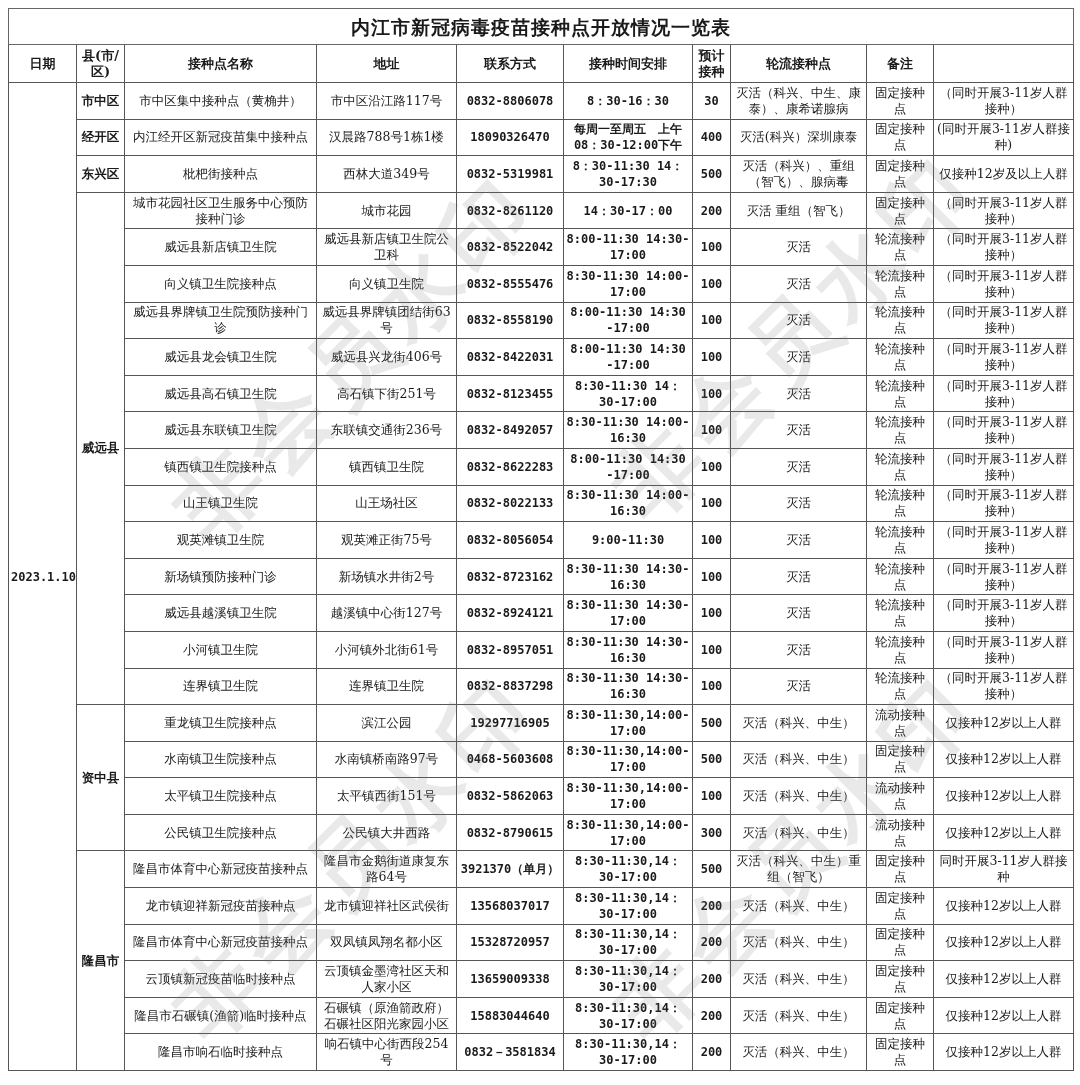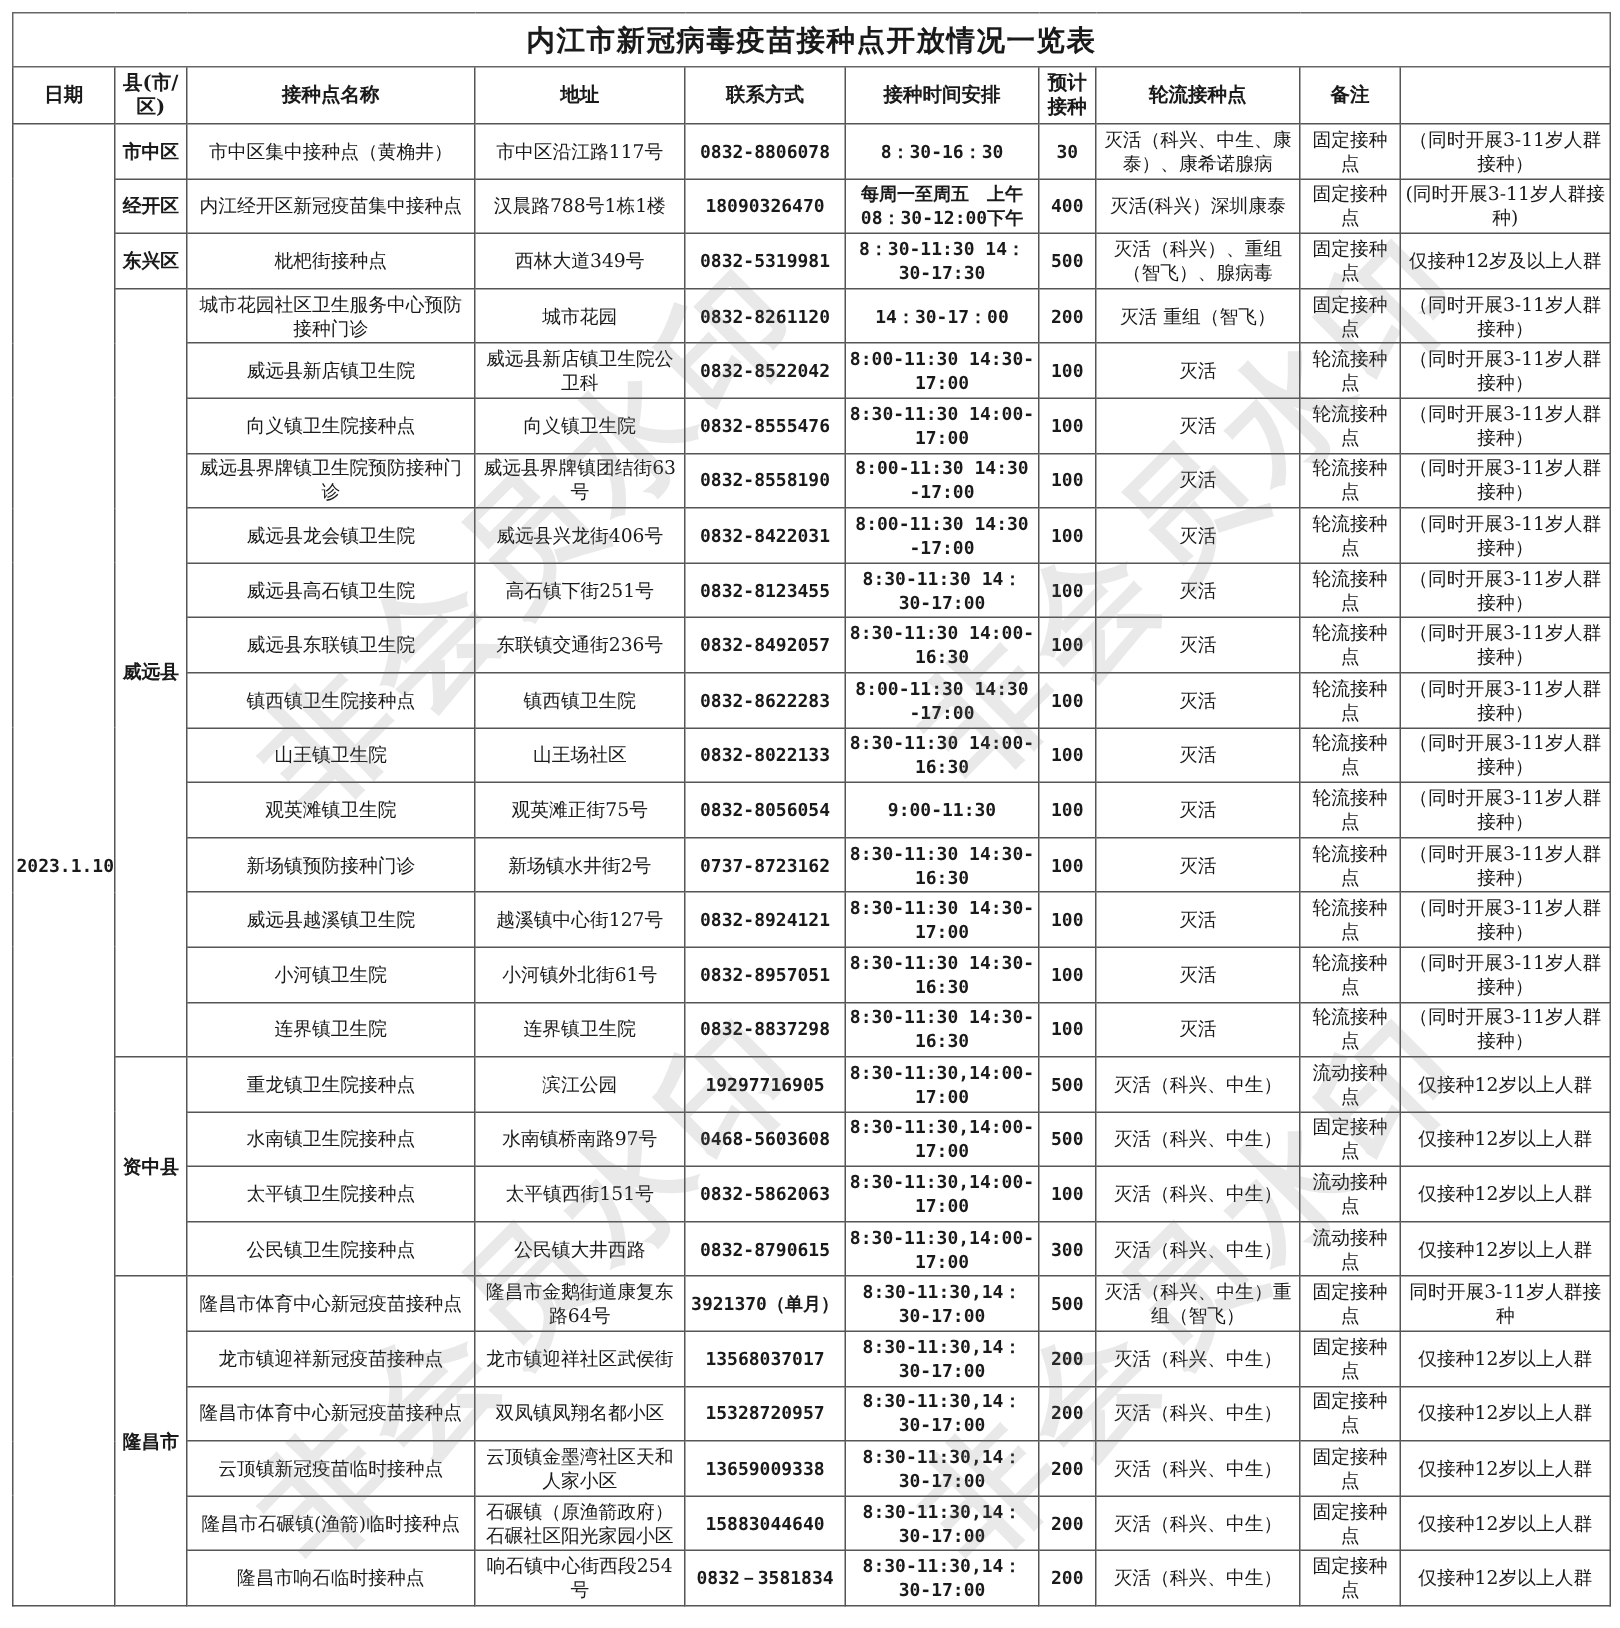--- a/index.html
+++ b/index.html
@@ -186,21 +186,21 @@
           <td class="mono">0832-8056054</td>
           <td class="mono">9:00-11:30</td>
           <td class="mono">100</td>
           <td>灭活</td>
           <td>轮流接种点</td>
           <td>（同时开展3-11岁人群接种）</td>
         </tr>
         <tr class="data-row">
           <td>新场镇预防接种门诊</td>
           <td>新场镇水井街2号</td>
-          <td class="mono">0737-8723162</td>
+          <td class="mono">0832-8723162</td>
           <td class="mono">8:30-11:30 14:30-16:30</td>
           <td class="mono">100</td>
           <td>灭活</td>
           <td>轮流接种点</td>
           <td>（同时开展3-11岁人群接种）</td>
         </tr>
         <tr class="data-row">
           <td>威远县越溪镇卫生院</td>
           <td>越溪镇中心街127号</td>
           <td class="mono">0832-8924121</td>

